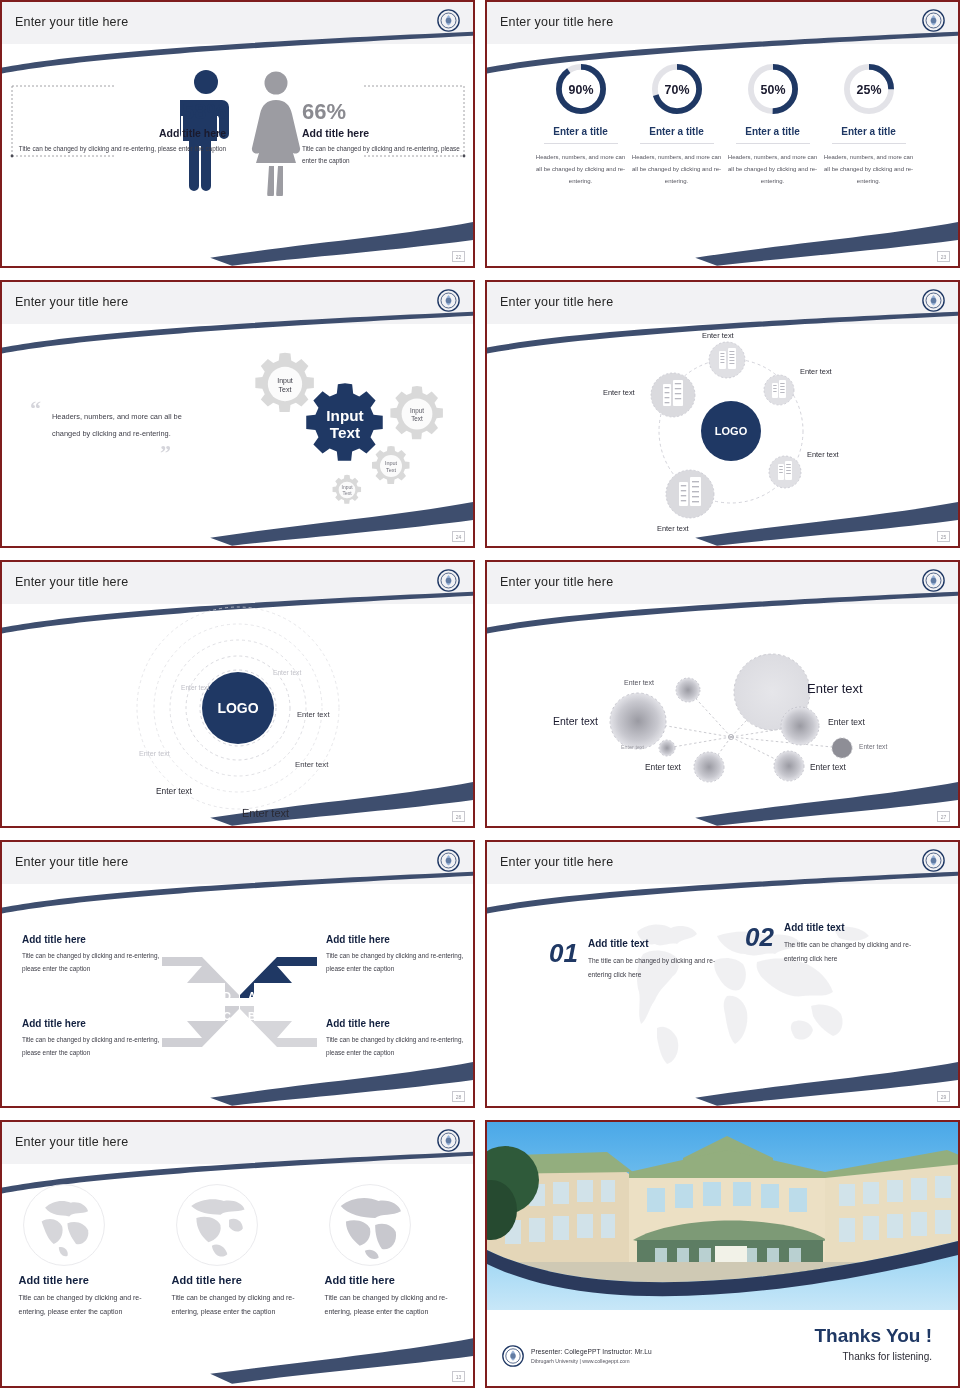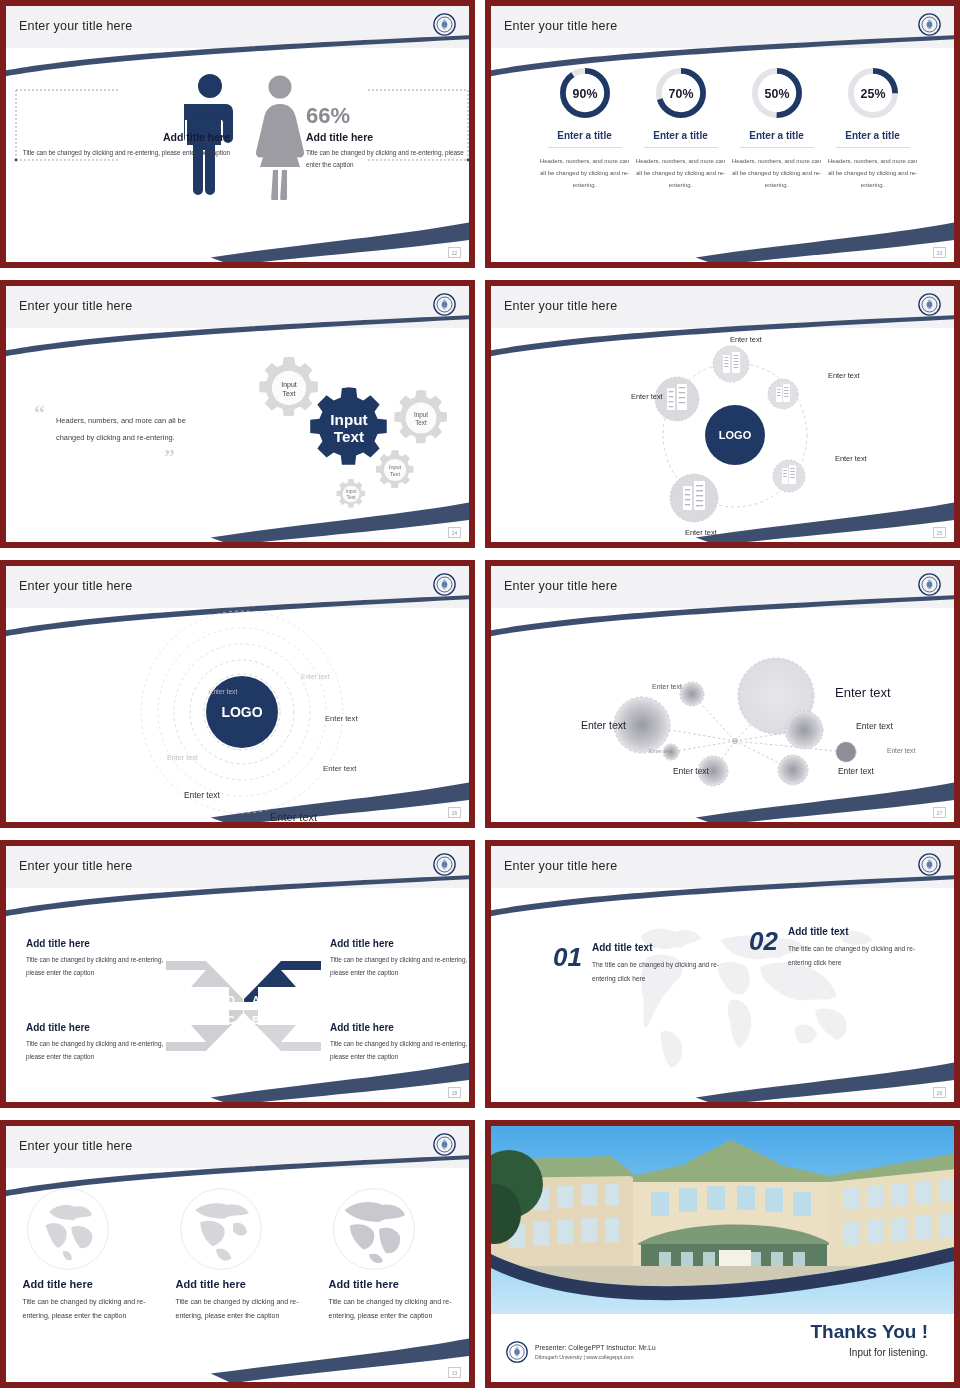--- a/index.html
+++ b/index.html
@@ -11,21 +11,21 @@
     width:960px; height:1400px;
     display:grid;
     grid-template-columns: 475px 475px;
     grid-template-rows: repeat(5, 274px);
     column-gap:10px; row-gap:6px;
     padding:0 0 0 0;
   }
   .slide{
     position:relative; width:475px; height:268px;
     background:#ffffff; overflow:hidden;
-    border:6px solid #7f1d1d;
+    border:2px solid #7f1d1d;
   }
   .slide .hdr{
     position:absolute; left:0; top:0; width:100%; height:42px;
     background:#f2f2f4; z-index:1;
   }
   .slide .hdr-title{
     position:absolute; left:13px; top:13px; font-size:12.5px; color:#262626;
     letter-spacing:.2px; z-index:4;
   }
   .logo{
@@ -55,21 +55,21 @@
   .dn .rd{font-size:6px;color:#55555f;line-height:2.0;}
 
   
   .quote{position:absolute;left:28px;top:72px;width:175px;}
   .quote .qm{font-size:22px;color:#d5d5db;font-weight:bold;font-family:"Liberation Serif",serif;}
   .quote .qt{font-size:7.4px;color:#3d3d47;line-height:2.3;padding-left:22px;margin-top:-14px;}
   .quote .qm2{font-size:22px;color:#d5d5db;font-weight:bold;text-align:left;
     font-family:"Liberation Serif",serif;margin-left:130px;margin-top:-2px;}
 
   
-  .lbl{position:absolute;font-size:7.4px;color:#2a2a34;white-space:nowrap;margin-left:24px;}
+  .lbl{position:absolute;font-size:7.4px;color:#2a2a34;white-space:nowrap;}
 
   
   .s7 .qt{position:absolute;width:150px;}
   .s7 .qt h4{font-size:10px;color:#12203f;margin-bottom:5px;}
   .s7 .qt p{font-size:6.4px;color:#3c3c46;line-height:2.0;}
 
   
   .s8 .num{font-size:26px;font-style:italic;font-weight:bold;color:#1f3864;}
   .s8 h4{font-size:10px;color:#12203f;}
   .s8 p{font-size:6.6px;color:#3c3c46;line-height:2.1;margin-top:5px;}
@@ -741,17 +741,17 @@
           <path d="M20 11 C26 17 26 24 20 28 C14 24 14 17 20 11 Z" fill="#9ab4d8"></path>
           <circle cx="20" cy="20" r="4.5" fill="#1f3864" opacity=".45"></circle>
         </svg>
     </div>
     <div class="pres">
       <div class="l1">Presenter: CollegePPT   Instructor: Mr.Lu</div>
       <div class="l2">Dibrugarh University  |  www.collegeppt.com</div>
     </div>
     <div class="thx">
       <h3>Thanks You !</h3>
-      <p>Input for listening.</p>
+      <p>Thanks for listening.</p>
     </div>
   </div>
 
 </div>
 
 </body></html>

